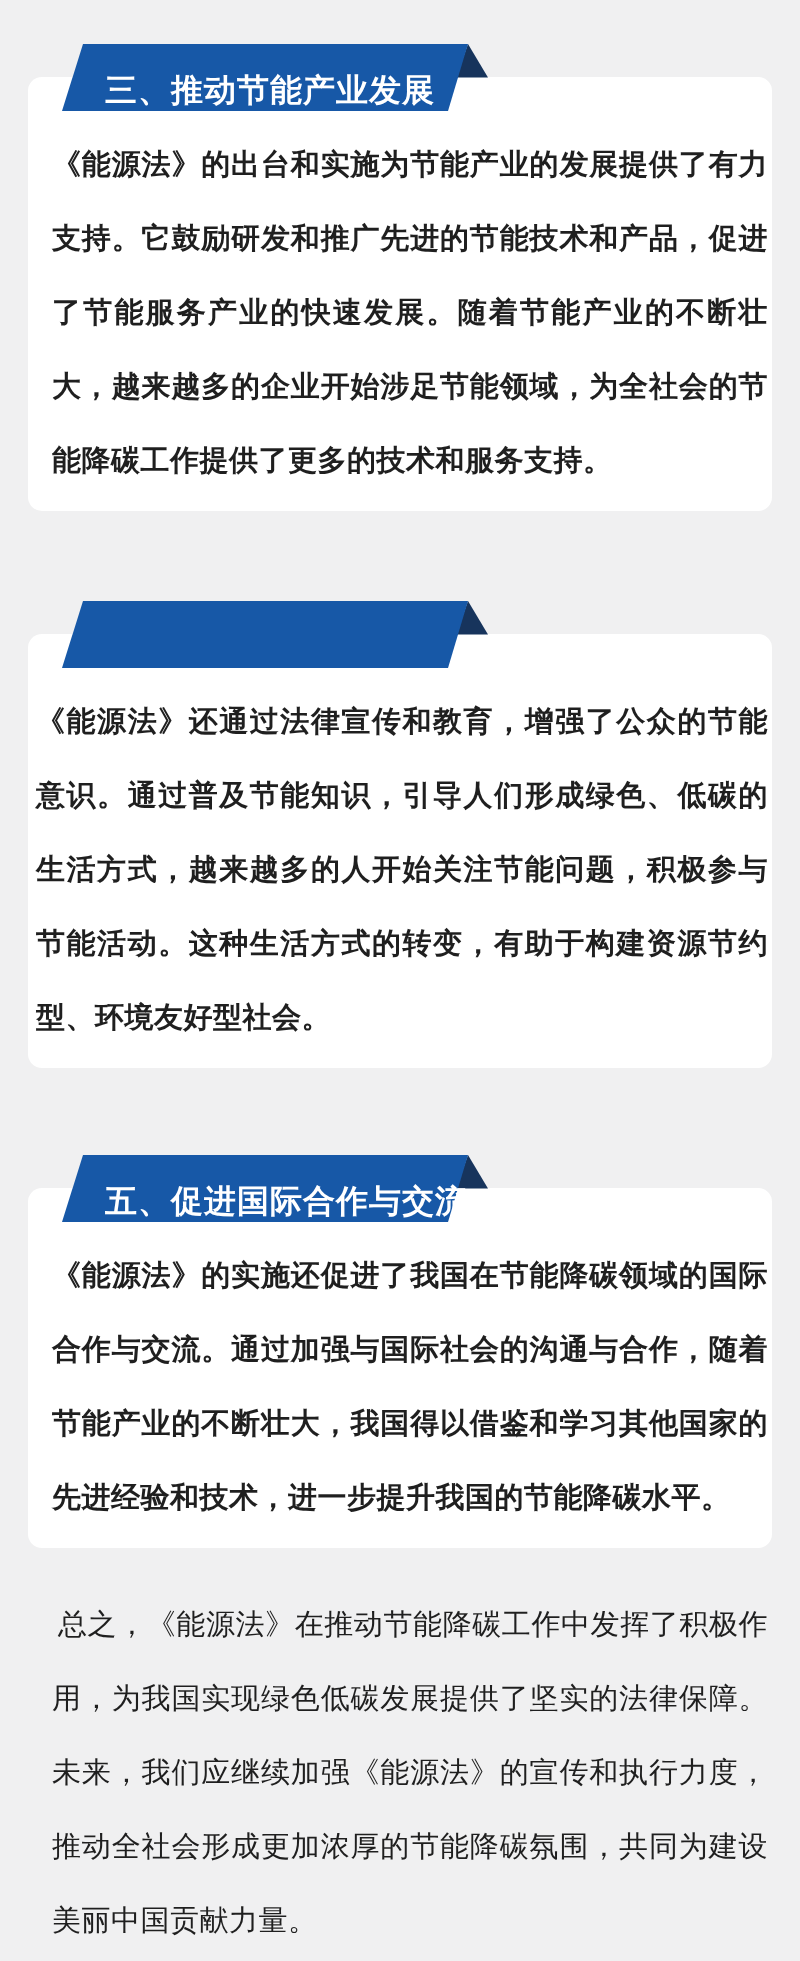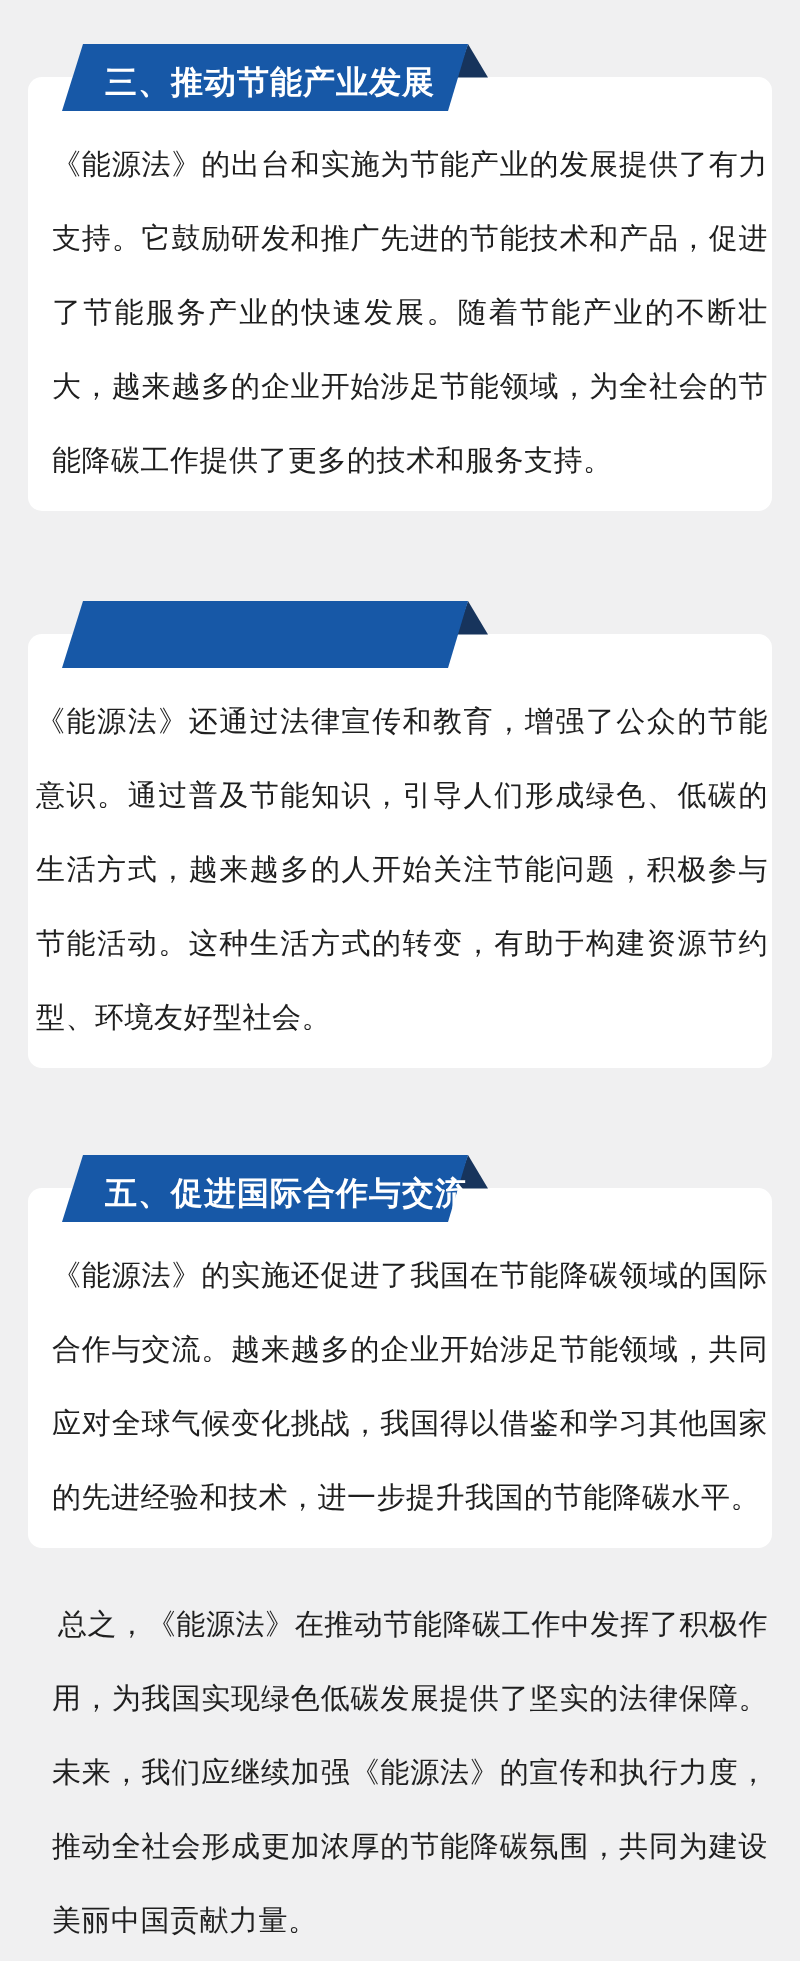--- a/index.html
+++ b/index.html
@@ -19,21 +19,21 @@
   .banner{
     position:relative;
     width:426px;height:67px;
     margin-left:62px;
     z-index:2;
   }
   .banner svg{position:absolute;left:0;top:0;display:block;}
   .banner .ribbon-blue{fill:var(--blue);}
   .banner .ribbon-fold{fill:var(--navy);}
   .banner-label{
-    position:absolute;left:43px;top:5px;height:67px;
+    position:absolute;left:43px;top:13px;height:67px;
     line-height:67px;white-space:nowrap;
     color:#ffffff;font-size:32px;font-weight:700;letter-spacing:1px;font-family:Liberation Serif, serif;
   }
   #banner-1{margin-top:44px;}
   #banner-2{margin-top:90px;}
   #banner-3{margin-top:87px;}
   .card{
     position:relative;z-index:1;
     margin-left:28px;margin-top:-34px;
     width:744px;box-sizing:border-box;
@@ -44,20 +44,21 @@
   }
   #card-1{height:434px;}
   #card-2{height:434px;padding-left:8px;}
   #card-3{height:360px;}
   .card p{
     margin:0;
     font-size:29px;line-height:74px;letter-spacing:0.5px;
     color:var(--ink);
     text-align:justify;
     text-justify:inter-ideograph;
+    font-weight:bold;
   }
   .closing{
     margin:39px 12px 0 52px;
     width:716px;height:374px;
     font-size:29px;line-height:74px;letter-spacing:0.5px;
     color:var(--ink);
     text-align:justify;
     text-justify:inter-ideograph;
     text-indent:6px;
     overflow:hidden;
@@ -88,16 +89,16 @@
 </div>
 
 <div class="banner" id="banner-3">
   <svg width="426" height="67" viewBox="0 0 426 67">
     <polygon class="ribbon-fold" points="406,0 426,33.5 394,33.5"></polygon>
     <polygon class="ribbon-blue" points="21,0 406,0 386,67 0,67"></polygon>
   </svg>
   <span class="banner-label">五、促进国际合作与交流</span>
 </div>
 <div class="card" id="card-3">
-  <p>《能源法》的实施还促进了我国在节能降碳领域的国际合作与交流。越来越多的企业开始涉足节能领域，共同应对全球气候变化挑战，我国得以借鉴和学习其他国家的先进经验和技术，进一步提升我国的节能降碳水平。</p>
+  <p>《能源法》的实施还促进了我国在节能降碳领域的国际合作与交流。通过加强与国际社会的沟通与合作，随着节能产业的不断壮大，我国得以借鉴和学习其他国家的先进经验和技术，进一步提升我国的节能降碳水平。</p>
 </div>
 
 <div class="closing">总之，《能源法》在推动节能降碳工作中发挥了积极作用，为我国实现绿色低碳发展提供了坚实的法律保障。未来，我们应继续加强《能源法》的宣传和执行力度，推动全社会形成更加浓厚的节能降碳氛围，共同为建设美丽中国贡献力量。</div>
 
 </body></html>

